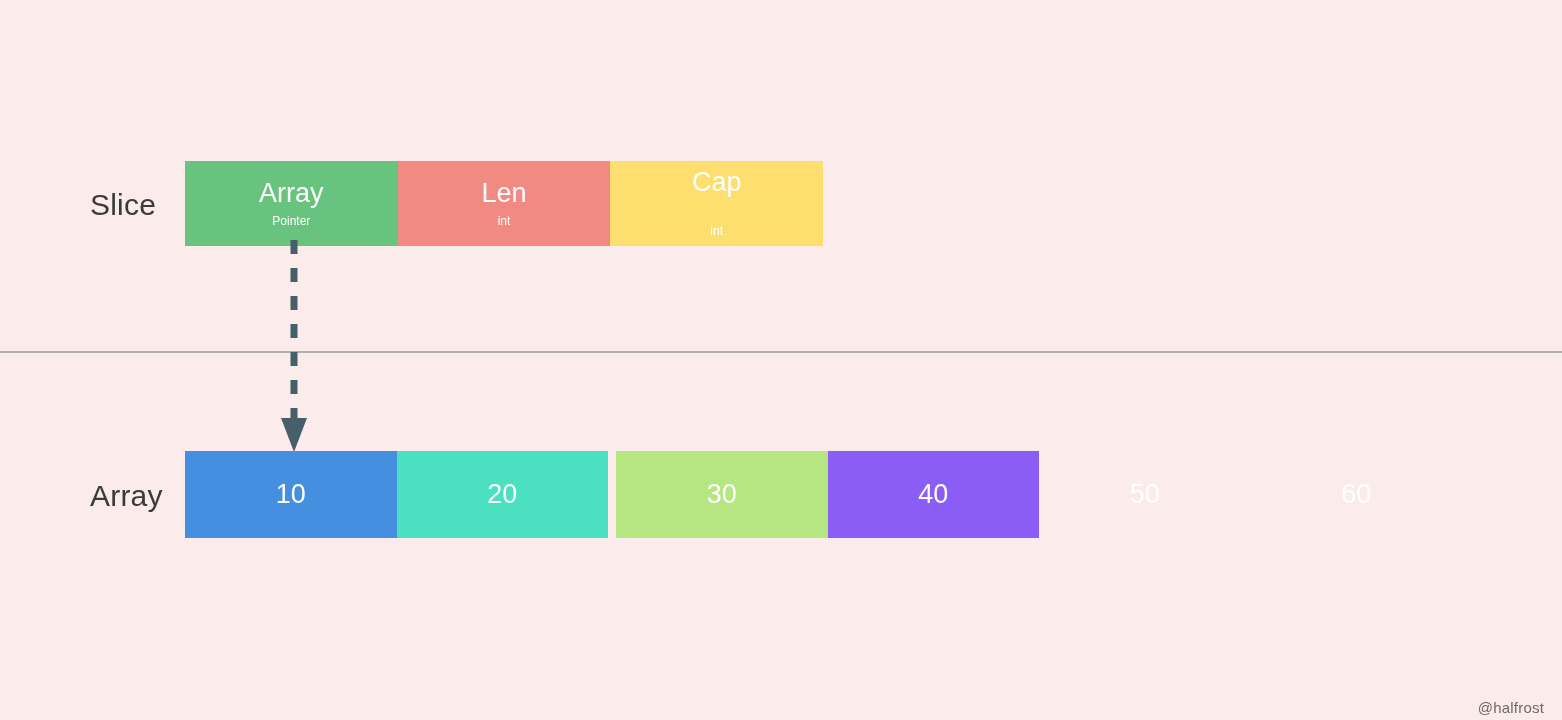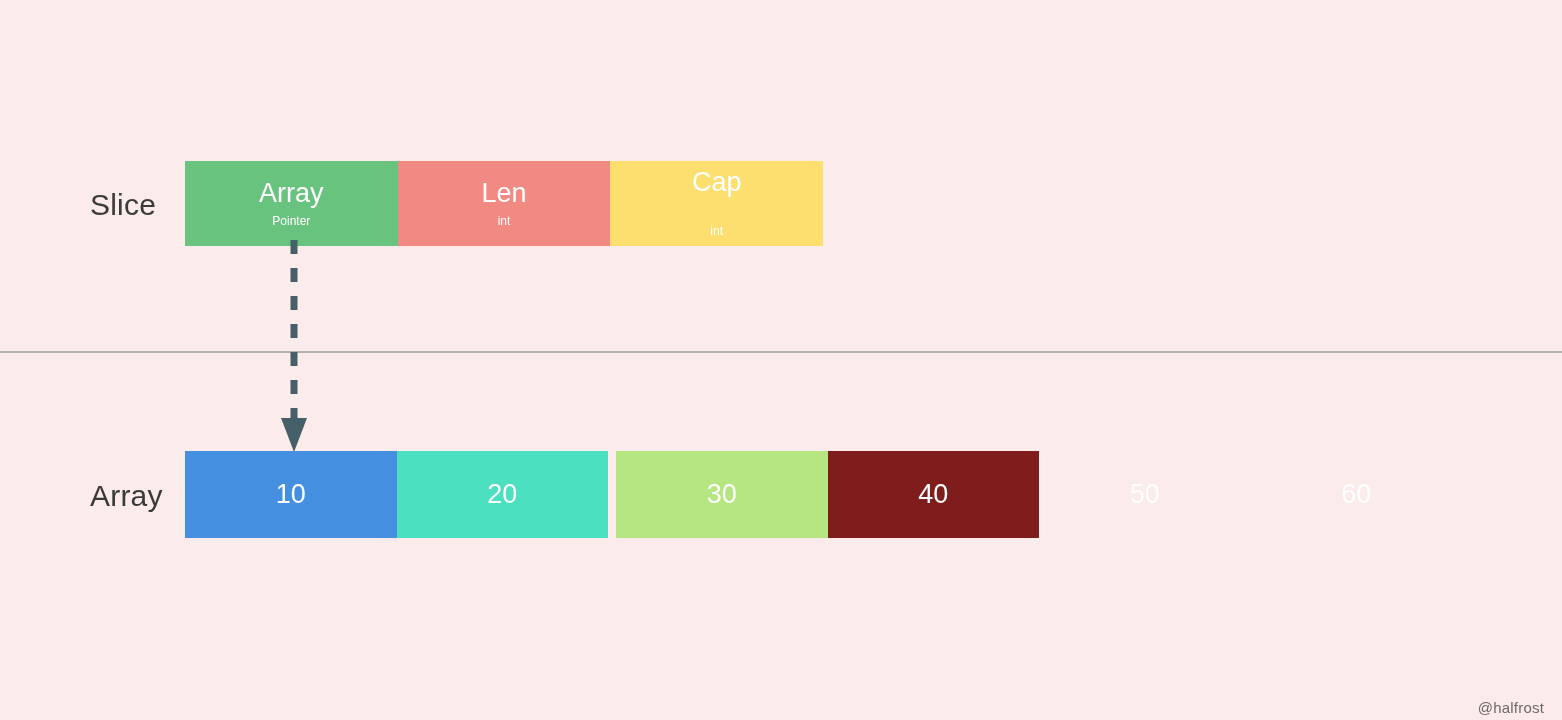--- a/index.html
+++ b/index.html
@@ -143,20 +143,20 @@
       <polygon points="29,212 16,178 42,178" fill="#46606a"></polygon>
     </svg>
   </div>
 
   <div class="row-label" id="array-label">Array</div>
 
   <div id="array-row">
     <div class="array-cell" style="background: rgb(69, 143, 224);">10</div>
     <div class="array-cell" style="background: rgb(74, 224, 192);">20</div>
     <div class="array-cell" style="background: rgb(182, 230, 129); margin-left: 8px;">30</div>
-    <div class="array-cell" style="background: #7f1d1d;">40</div>
+    <div class="array-cell" style="background: #8b5cf6;">40</div>
     <div class="array-cell">50</div>
     <div class="array-cell">60</div>
   </div>
 
   <div id="watermark">@halfrost</div>
 
 </div>
 
 </body></html>

